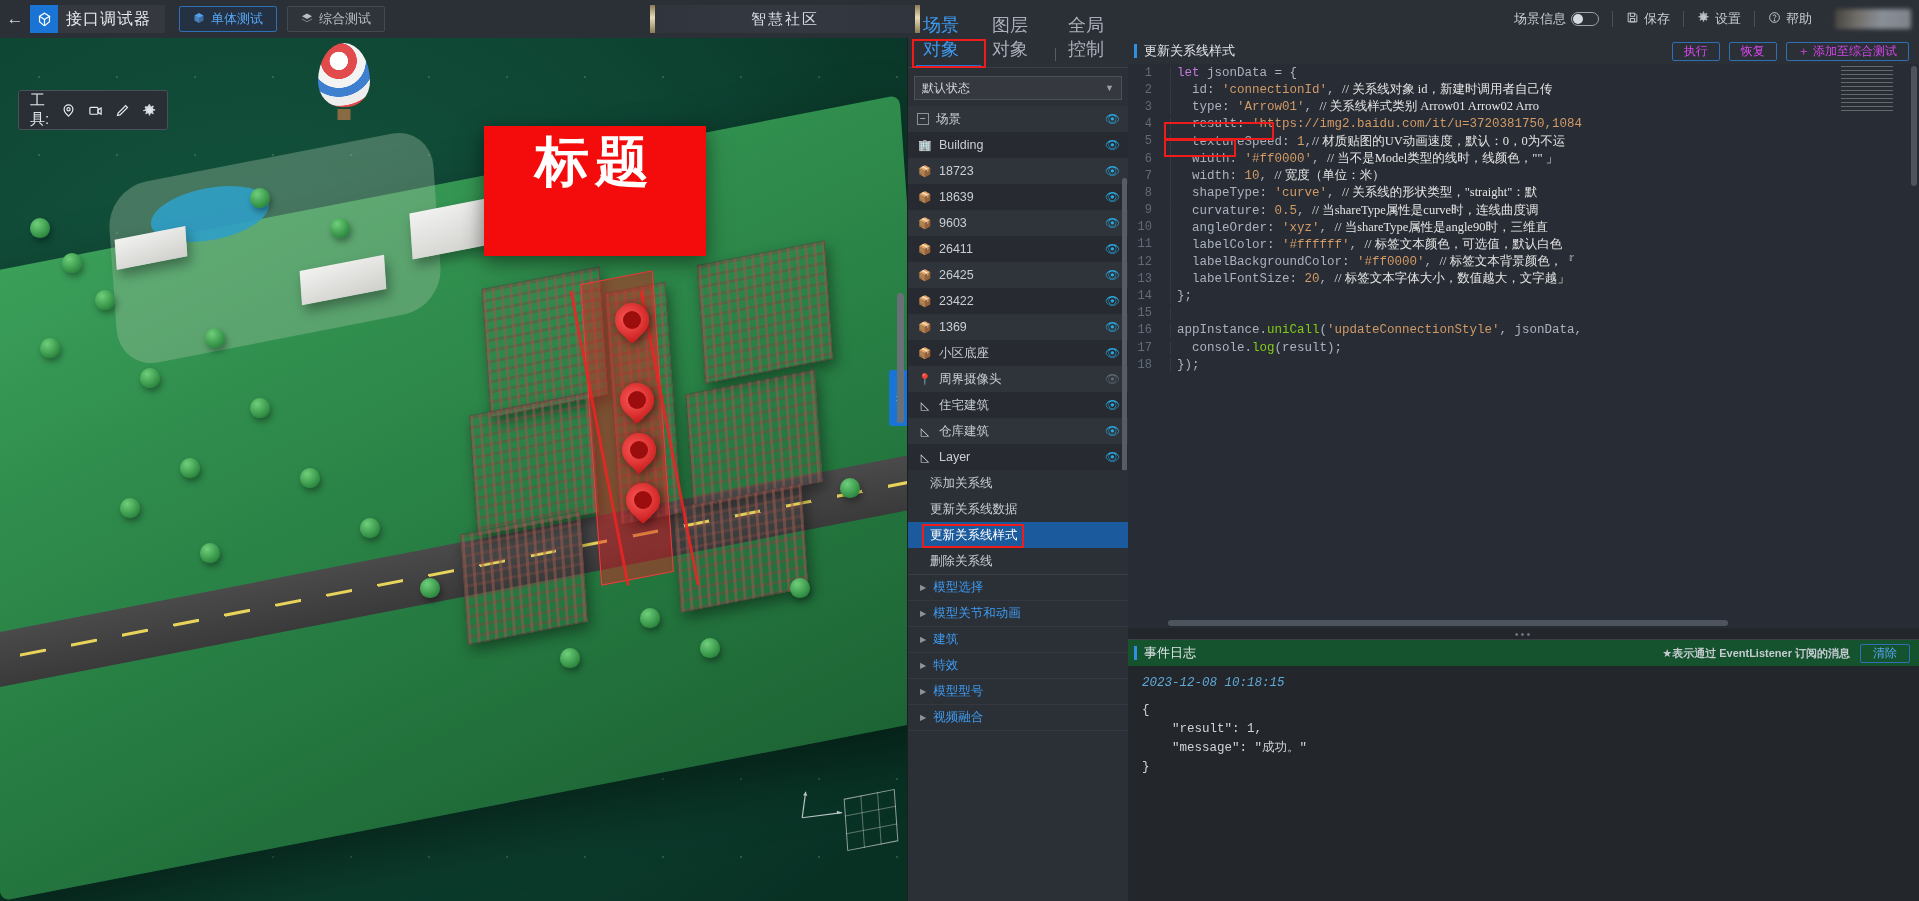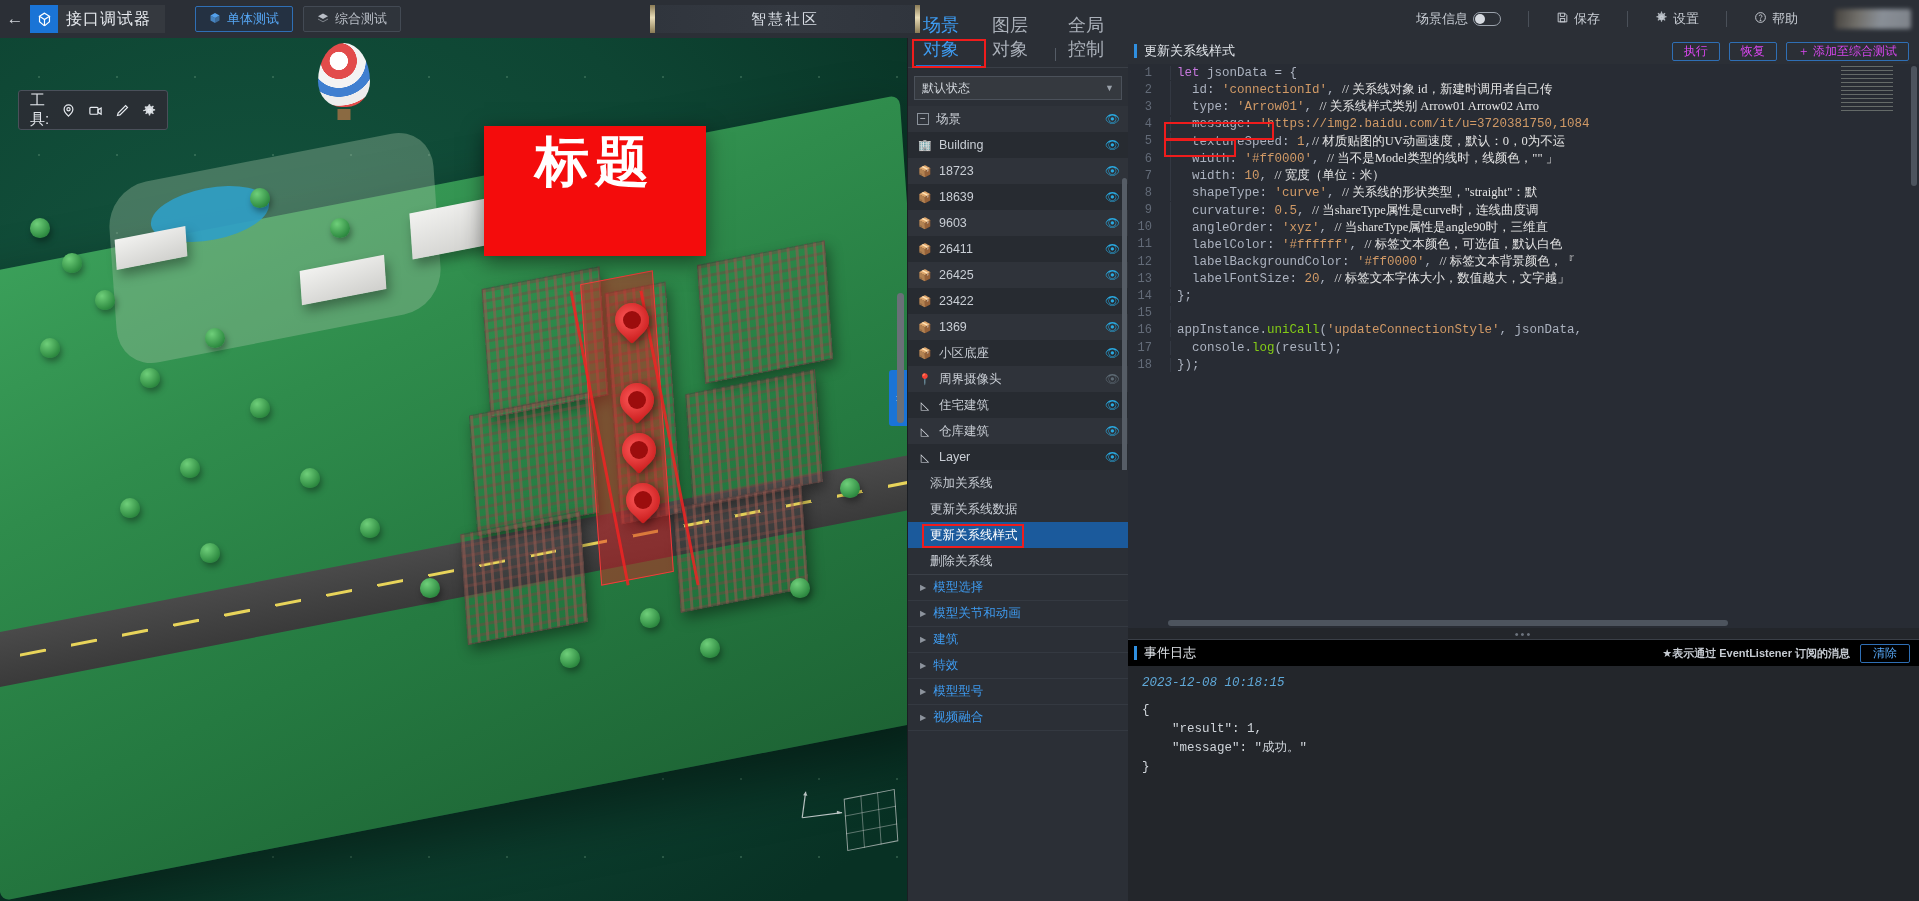--- a/index.html
+++ b/index.html
@@ -9,37 +9,37 @@
   
   .topbar { position:absolute; left:0; top:0; width:1919px; height:38px;
     background:#2b2f36; display:flex; align-items:center; }
   .back-arrow { width:30px; height:38px; display:flex; align-items:center;
     justify-content:center; color:#cfd3d8; font-size:17px; cursor:pointer; }
   .logo-block { width:28px; height:28px; background:#1a74d6; display:flex;
     align-items:center; justify-content:center; }
   .app-title-box { height:28px; background:#35393f; display:flex; align-items:center;
     padding:0 14px 0 8px; }
   .app-title { color:#e6e9ee; font-size:16px; letter-spacing:1px; }
-  .mode-tabs { display:flex; gap:10px; margin-left:30px; }
+  .mode-tabs { display:flex; gap:10px; margin-left:14px; }
   .mode-tab { height:26px; padding:0 13px; display:flex; align-items:center;
     gap:6px; font-size:13px; color:#b9bec6; border:1px solid #434a54;
     background:#2f343b; cursor:pointer; border-radius:2px; }
   .mode-tab.active { color:#56a7f5; border-color:#2f6fb5; background:#243142; }
 
   .scene-name-wrap { position:absolute; left:650px; top:5px; width:270px; height:28px;
     background:linear-gradient(90deg,#30353d,#343941 50%,#30353d); display:flex;
     align-items:center; justify-content:center; }
   .scene-name-wrap::before,.scene-name-wrap::after { content:""; position:absolute;
     top:0; width:5px; height:28px;
     background:linear-gradient(180deg,#8a7b55,#e8dcb8 45%,#8a7b55); }
   .scene-name-wrap::before { left:0; } .scene-name-wrap::after { right:0; }
   .scene-name { color:#d8dde4; font-size:15px; letter-spacing:2px; }
 
   .top-right { position:absolute; right:0; top:0; height:38px; display:flex;
-    align-items:center; gap:14px; padding-right:8px; }
+    align-items:center; gap:0; padding-right:8px; }
   .tr-item { display:flex; align-items:center; gap:5px; padding:0 13px; height:20px;
     color:#c6cbd2; font-size:13px; cursor:pointer; }
   .tr-sep { width:1px; height:16px; background:#4a5059; }
   .toggle { width:28px; height:14px; border-radius:8px; border:1px solid #9ca3ad;
     background:#2b2f36; position:relative; cursor:pointer; }
   .toggle .knob { position:absolute; left:1px; top:1px; width:10px; height:10px;
     border-radius:50%; background:#d6dae0; }
   .avatar-blur { width:76px; height:20px; margin-left:10px;
     background:linear-gradient(100deg,#4a4640,#7d7a73 30%,#9aa0a8 60%,#8d9299);
     filter:blur(2px); opacity:.85; border-radius:2px; }
@@ -189,21 +189,21 @@
   .ed-scroll-v { position:absolute; right:2px; top:2px; width:6px; height:120px;
     background:#4d545e; border-radius:3px; }
   .ed-scroll-h { position:absolute; left:40px; bottom:2px; width:560px; height:6px;
     background:#4d545e; border-radius:3px; }
   .splitter { height:11px; background:#23262b; display:flex; align-items:center;
     justify-content:center; color:#6c737d; font-size:11px; letter-spacing:2px;
     cursor:row-resize; }
 
   .logpanel { height:262px; background:#23262b; display:flex; flex-direction:column;
     border-top:1px solid #3a3f47; }
-  .log-header { height:26px; background:#000000; display:flex; align-items:center;
+  .log-header { height:26px; background:#14532d; display:flex; align-items:center;
     justify-content:space-between; padding:0 9px 0 6px; }
   .log-hint { font-size:11px; color:#c6cbd2; margin-left:auto; margin-right:10px;font-weight:bold; }
   .log-clear { height:19px; padding:0 12px; border:1px solid #2f6fb5; color:#56a7f5;
     font-size:12px; display:flex; align-items:center; cursor:pointer; border-radius:2px; }
   .log-body { flex:1; padding:10px 0 0 14px;
     font-family:"Liberation Mono","DejaVu Sans Mono",monospace; font-size:12.5px;
     color:#cfd4da; overflow:hidden; }
   .log-ts { color:#5fa8d8; font-style:italic; margin-bottom:11px; }
   .log-l { line-height:19px; white-space:pre; }
 </style>
@@ -570,21 +570,21 @@
       <div class="cp-btn">恢复</div>
       <div class="cp-btn">＋ 添加至综合测试</div>
     </div>
   </div>
 
   <div class="editor">
     <div id="code-lines">
         <div class="code-line"><span class="ln">1</span><span class="code-body"><span class="kw">let</span> <span class="pl">jsonData</span> <span class="pl">=</span> <span class="pl">{</span></span></div>
         <div class="code-line"><span class="ln">2</span><span class="code-body">  <span class="pl">id:</span> <span class="str">'connectionId'</span><span class="pl">,</span> <span class="cmt">// 关系线对象 id，新建时调用者自己传</span></span></div>
         <div class="code-line"><span class="ln">3</span><span class="code-body">  <span class="pl">type:</span> <span class="str">'Arrow01'</span><span class="pl">,</span> <span class="cmt">// 关系线样式类别 Arrow01 Arrow02 Arro</span></span></div>
-        <div class="code-line"><span class="ln">4</span><span class="code-body">  <span class="pl">message:</span> <span class="str">'https://img2.baidu.com/it/u=3720381750,1084</span></span></div>
+        <div class="code-line"><span class="ln">4</span><span class="code-body">  <span class="pl">result:</span> <span class="str">'https://img2.baidu.com/it/u=3720381750,1084</span></span></div>
         <div class="code-line"><span class="ln">5</span><span class="code-body">  <span class="pl">textureSpeed:</span> <span class="num">1</span><span class="pl">,</span><span class="cmt">// 材质贴图的UV动画速度，默认：0，0为不运</span></span></div>
         <div class="code-line"><span class="ln">6</span><span class="code-body">  <span class="pl">width:</span> <span class="str">'#ff0000'</span><span class="pl">,</span> <span class="cmt">// 当不是Model类型的线时，线颜色，"" 」</span></span></div>
         <div class="code-line"><span class="ln">7</span><span class="code-body">  <span class="pl">width:</span> <span class="num">10</span><span class="pl">,</span> <span class="cmt">// 宽度（单位：米）</span></span></div>
         <div class="code-line"><span class="ln">8</span><span class="code-body">  <span class="pl">shapeType:</span> <span class="str">'curve'</span><span class="pl">,</span> <span class="cmt">// 关系线的形状类型，"straight"：默</span></span></div>
         <div class="code-line"><span class="ln">9</span><span class="code-body">  <span class="pl">curvature:</span> <span class="num">0.5</span><span class="pl">,</span> <span class="cmt">// 当shareType属性是curve时，连线曲度调</span></span></div>
         <div class="code-line"><span class="ln">10</span><span class="code-body">  <span class="pl">angleOrder:</span> <span class="str">'xyz'</span><span class="pl">,</span> <span class="cmt">// 当shareType属性是angle90时，三维直</span></span></div>
         <div class="code-line"><span class="ln">11</span><span class="code-body">  <span class="pl">labelColor:</span> <span class="str">'#ffffff'</span><span class="pl">,</span> <span class="cmt">// 标签文本颜色，可选值，默认白色</span></span></div>
         <div class="code-line"><span class="ln">12</span><span class="code-body">  <span class="pl">labelBackgroundColor:</span> <span class="str">'#ff0000'</span><span class="pl">,</span> <span class="cmt">// 标签文本背景颜色，『</span></span></div>
         <div class="code-line"><span class="ln">13</span><span class="code-body">  <span class="pl">labelFontSize:</span> <span class="num">20</span><span class="pl">,</span> <span class="cmt">// 标签文本字体大小，数值越大，文字越」</span></span></div>
         <div class="code-line"><span class="ln">14</span><span class="code-body"><span class="pl">};</span></span></div>

